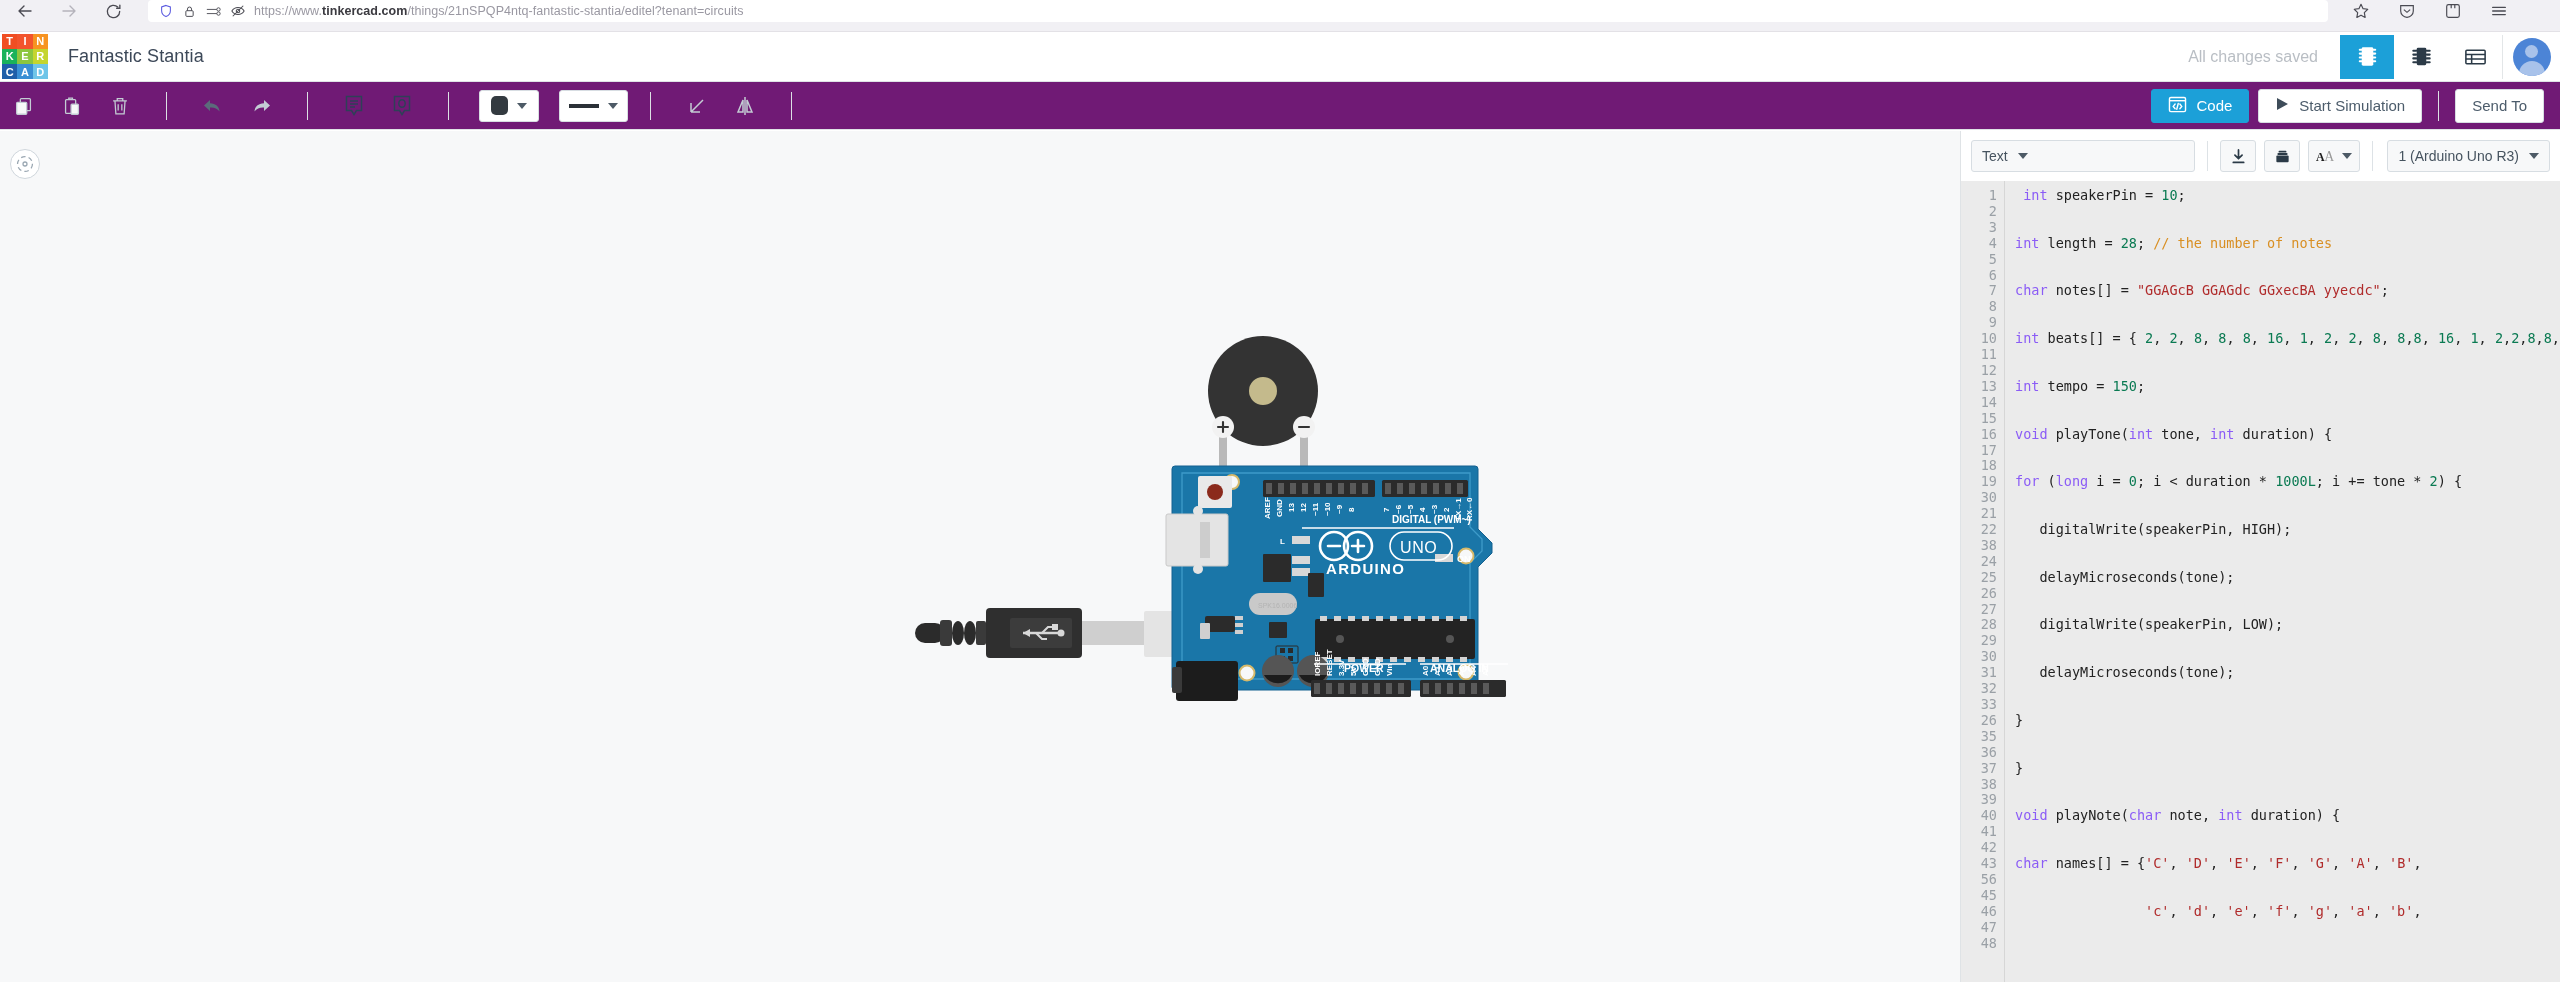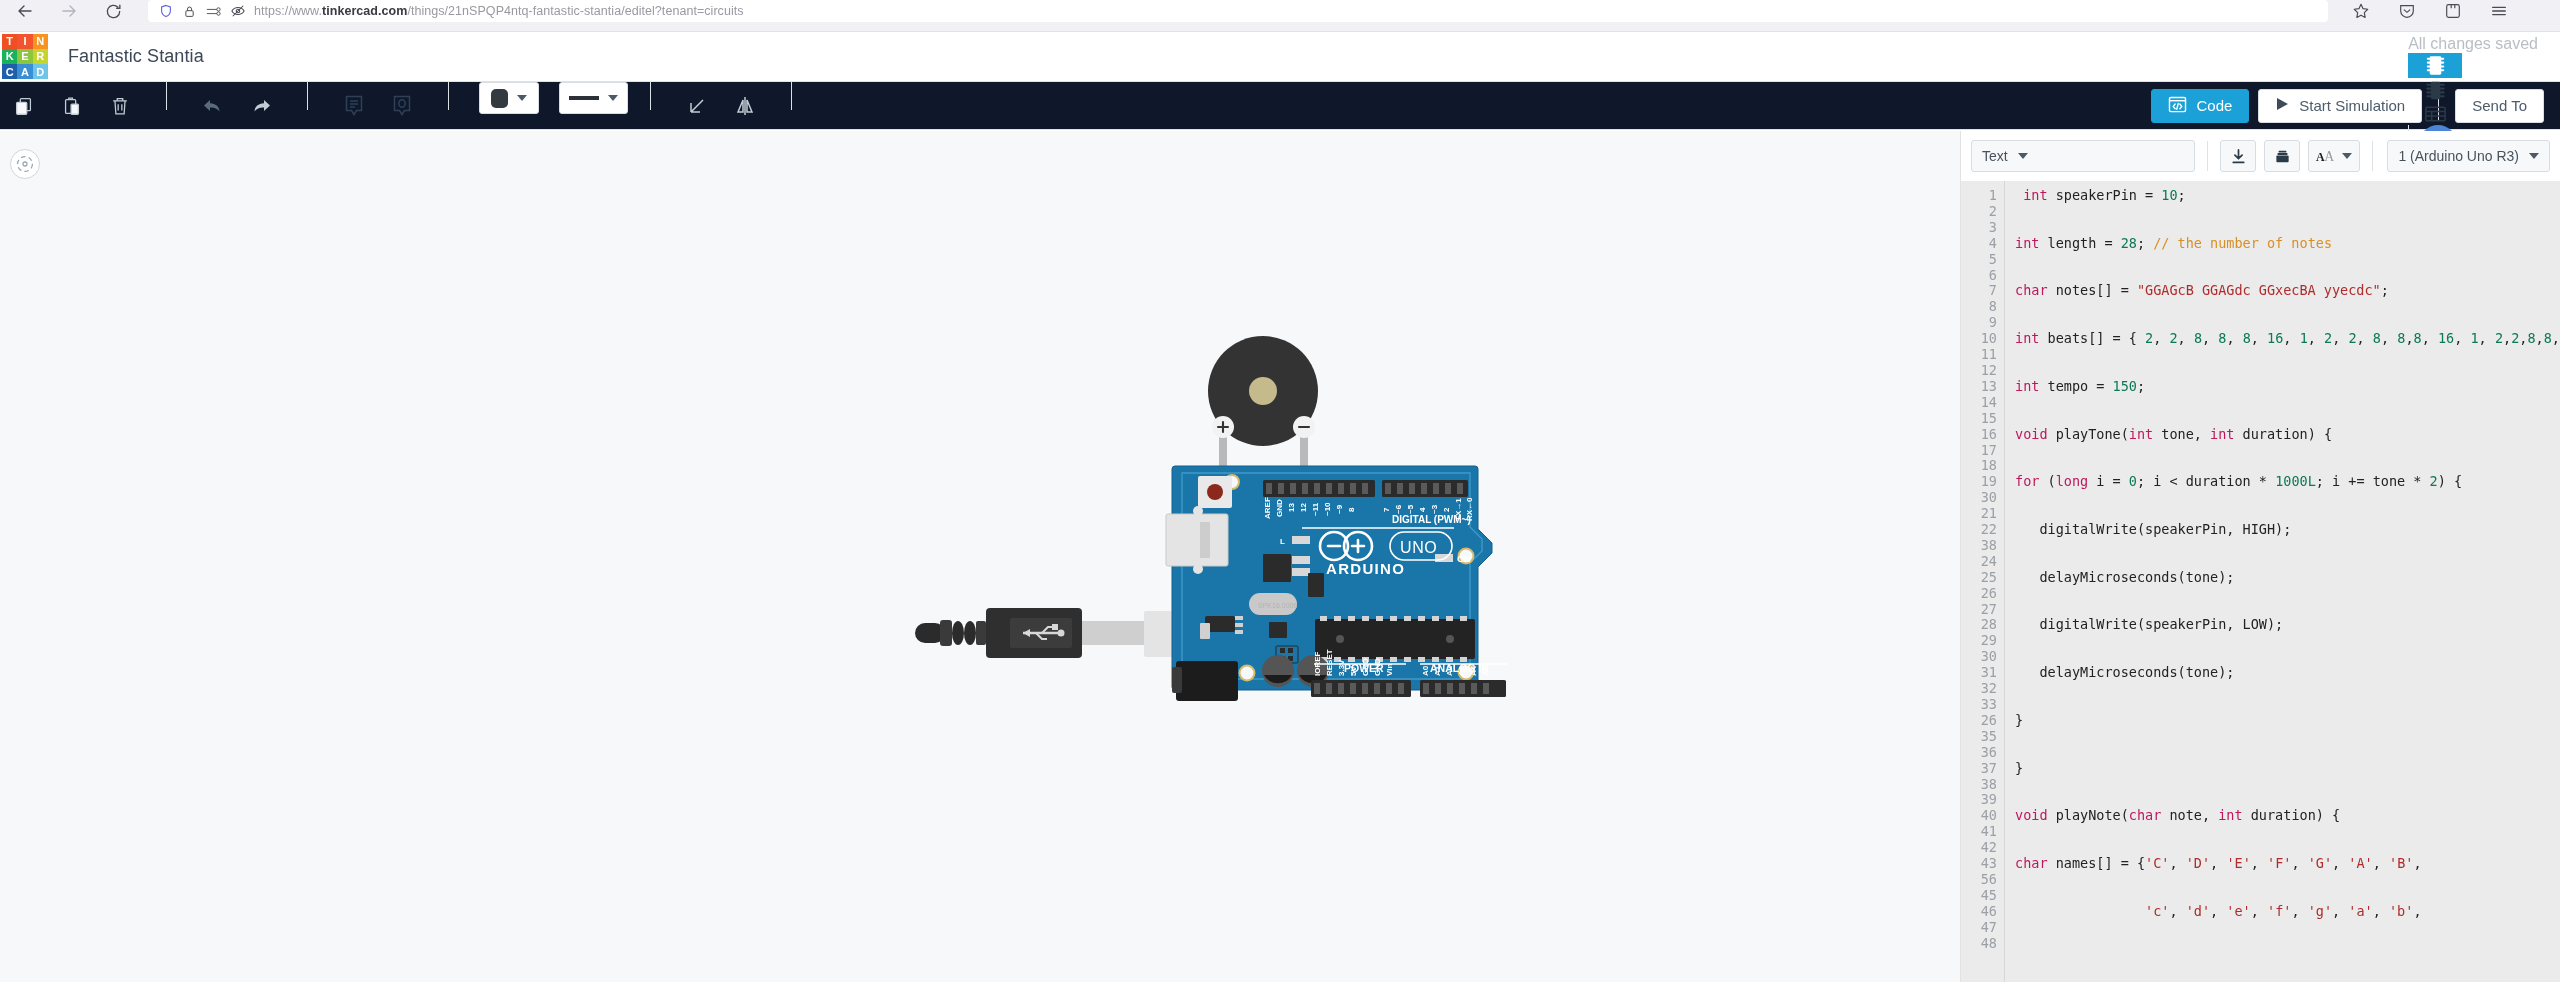--- a/index.html
+++ b/index.html
@@ -63,21 +63,21 @@
   .logo span {
     display: flex; align-items: center; justify-content: center;
     color: #fff; font-weight: 700; font-size: 11px;
     font-family: "Liberation Sans", sans-serif;
   }
   .doc-title {
     font-size: 18px; color: #3c4858;
     margin-left: 20px; letter-spacing: .1px;
   }
   .header-right {
-    margin-left: auto; display: flex; align-items: stretch; height: 44px; flex-direction: column;
+    margin-left: auto; display: flex; align-items: stretch; height: 44px;
   }
   .saved-text {
     display:flex; align-items:center;
     font-size: 16px; color: #b9bec4;
     padding-right: 22px;
   }
   .hdr-ibtn {
     width: 54px; display: flex; align-items: center; justify-content: center;
   }
   .hdr-ibtn.active { background: #1ca0d8; }
@@ -94,22 +94,22 @@
     background:#a8c2ea; left:12.5px; top:7px;
   }
   .avatar::after {
     content:''; position:absolute; width:26px; height:18px; border-radius:13px 13px 0 0;
     background:#a8c2ea; left:6px; top:23px;
   }
 
   
   .toolbar {
     height: 48px; width: 100%;
-    background: #0f172a;
-    display: flex; 
+    background: #701a75;
+    display: flex; align-items: center;
     border-bottom: 1px solid #dfe3e6;
     gap: 12px;
   }
   .tb-group { display: flex; align-items: center; height: 100%; }
   .tb-sep { width: 1px; height: 28px; background: #dbe0e4; margin: 0 10px; }
   .tb-btn {
     width: 48px; height: 38px;
     display: flex; align-items: center; justify-content: center;
     color: #5b6b7b;
   }
@@ -202,21 +202,21 @@
     color: #9aa0a6;
     background: #ebebeb;
     border-right: 1px solid #d6d6d6;
     user-select: none;
   }
   .code-area {
     flex: 1; padding: 7px 0 0 10px;
     white-space: pre; overflow: hidden;
     color: #222;
   }
-  .kw  { color: #be185d; }
+  .kw  { color: #8b5cf6; }
   .num { color: #0a7a52; }
   .str { color: #b02b2b; }
   .com { color: #d98f23; }
 
   .serial-bar {
     height: 40px; flex: none;
     background: #f0f1f3;
     border-top: 1px solid #dfe3e6;
     display: flex; align-items: center; gap: 10px;
     padding: 0 14px;

